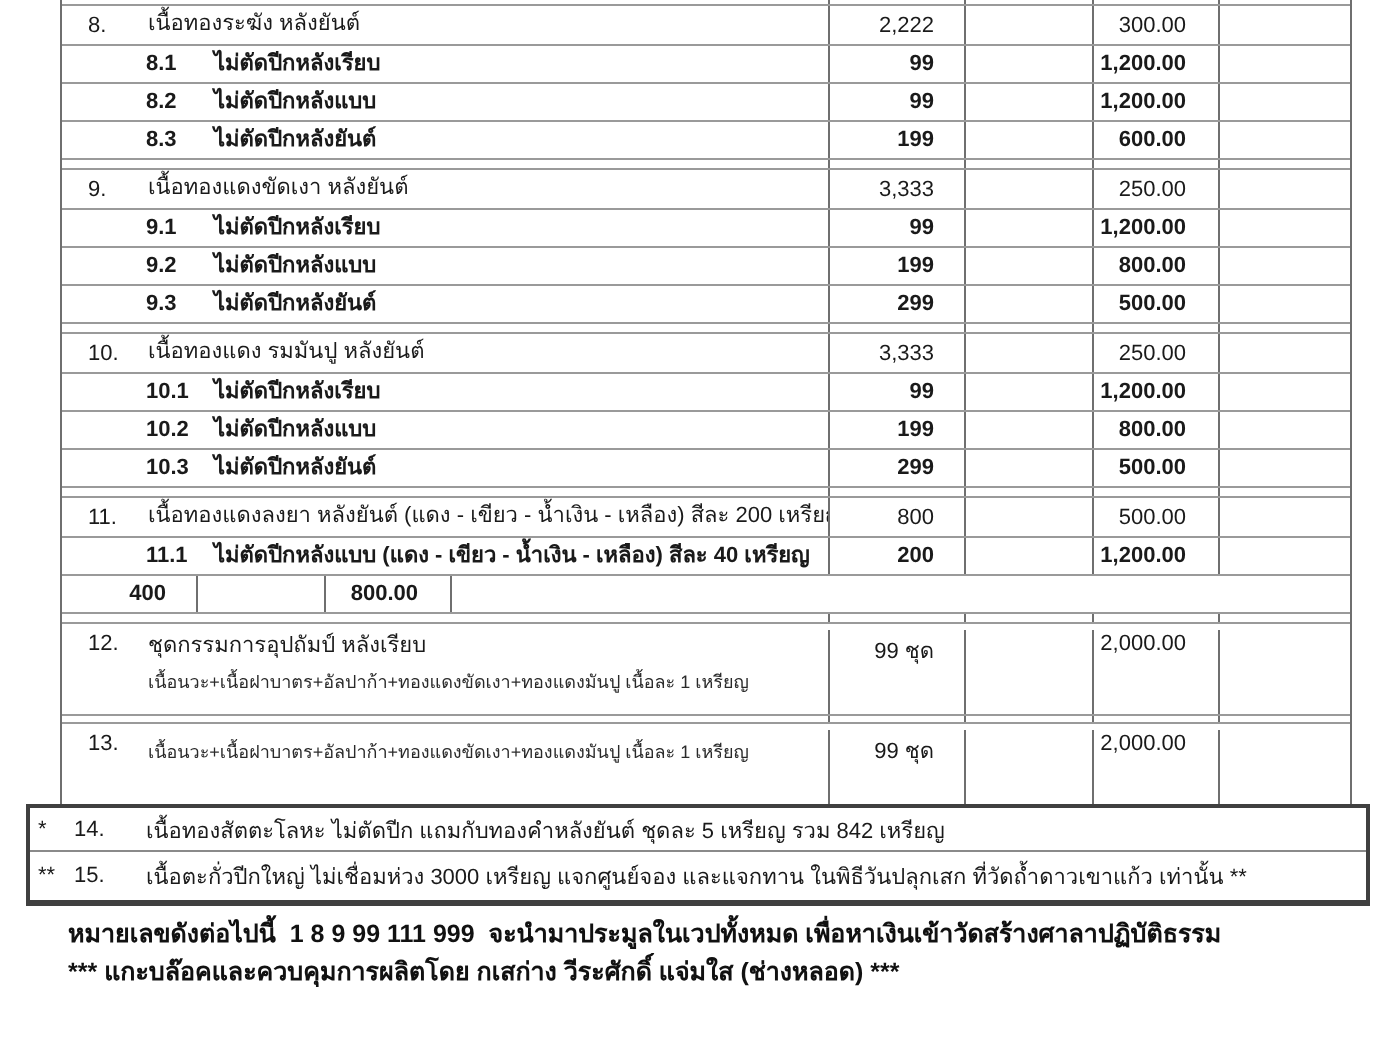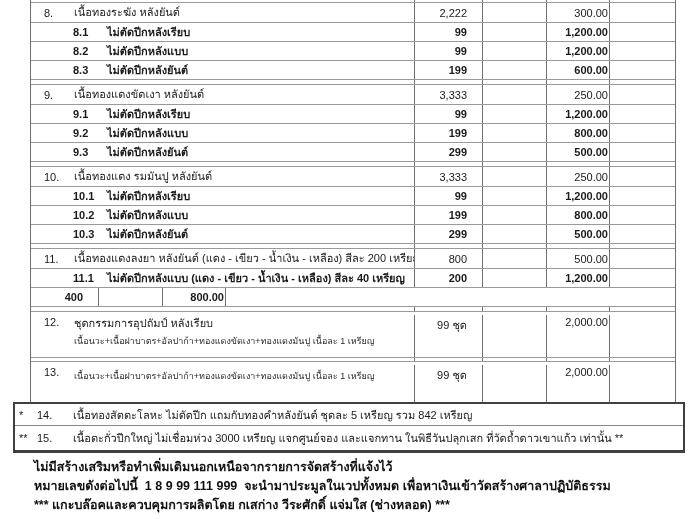--- a/index.html
+++ b/index.html
@@ -15,21 +15,21 @@
   .row.gaprow{height:5px;}
   .row.gaprow.thin{height:4px;}
   .row.detail{height:46px;align-items:flex-start;padding-top:3px;justify-content:flex-end;}
   .row.detail.last{height:40px;border-bottom:none;}
   .c{box-sizing:border-box;height:100%;border-right:1px solid #6f6f6f;flex:none;
      display:flex;align-items:center;overflow:hidden;}
   .row.detail .c{align-items:flex-start;padding-top:1px;}
   .c.desc{width:384px;}
   .c.qty{width:68px;justify-content:flex-end;padding-right:15px;font-size:11px;}
   .c.blank1{width:64px;}
-  .c.price{width:63px;justify-content:flex-end;padding-right:1px;font-size:11px;}
+  .c.price{width:63px;justify-content:flex-end;padding-right:16px;font-size:11px;}
   .c.blank2{width:65px;border-right:none;}
   .no{flex:none;font-size:11px;}
   .row.main .no,.row.detail .no{margin-left:13px;width:30px;}
   .row.sub .no{margin-left:42px;width:34px;}
   .dwrap{display:flex;flex-direction:column;min-width:0;}
   .dtext{font-size:11px;line-height:15px;white-space:nowrap;}
   .dsub{font-size:9px;line-height:11px;margin-top:5px;color:#2a2a2a;white-space:nowrap;}
   
   .notebox{position:absolute;left:13px;top:402px;width:672px;box-sizing:border-box;
            border:2px solid #404040;border-bottom-width:3px;background:#fff;}
@@ -301,18 +301,17 @@
       <span class="ntext">เนื้อทองสัตตะโลหะ ไม่ตัดปีก แถมกับทองคำหลังยันต์ ชุดละ 5 เหรียญ รวม 842 เหรียญ</span>
     </div>
     <div class="noterow last">
       <span class="star">**</span>
       <span class="nno">15.</span>
       <span class="ntext">เนื้อตะกั่วปีกใหญ่ ไม่เชื่อมห่วง 3000 เหรียญ แจกศูนย์จอง และแจกทาน ในพิธีวันปลุกเสก ที่วัดถ้ำดาวเขาแก้ว เท่านั้น **</span>
     </div>
   </div>
 
   <div class="footer">
-    <div class="fline">ไม่มีสร้างเสริมหรือทำเพิ่มเติมนอกเหนือจากรายการจัดสร้างที่แจ้งไว้</div>
     <div class="fline">หมายเลขดังต่อไปนี้  1 8 9 99 111 999  จะนำมาประมูลในเวปทั้งหมด เพื่อหาเงินเข้าวัดสร้างศาลาปฏิบัติธรรม</div>
     <div class="fline">*** แกะบล๊อคและควบคุมการผลิตโดย กเสก่าง วีระศักดิ์ แจ่มใส (ช่างหลอด) ***</div>
   </div>
 
 </div>
 
 </body></html>

